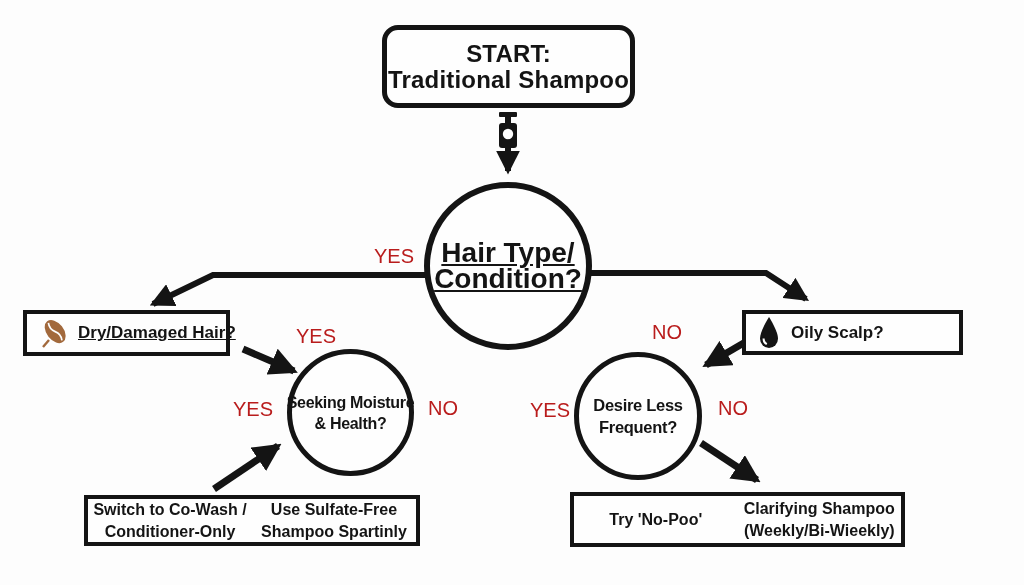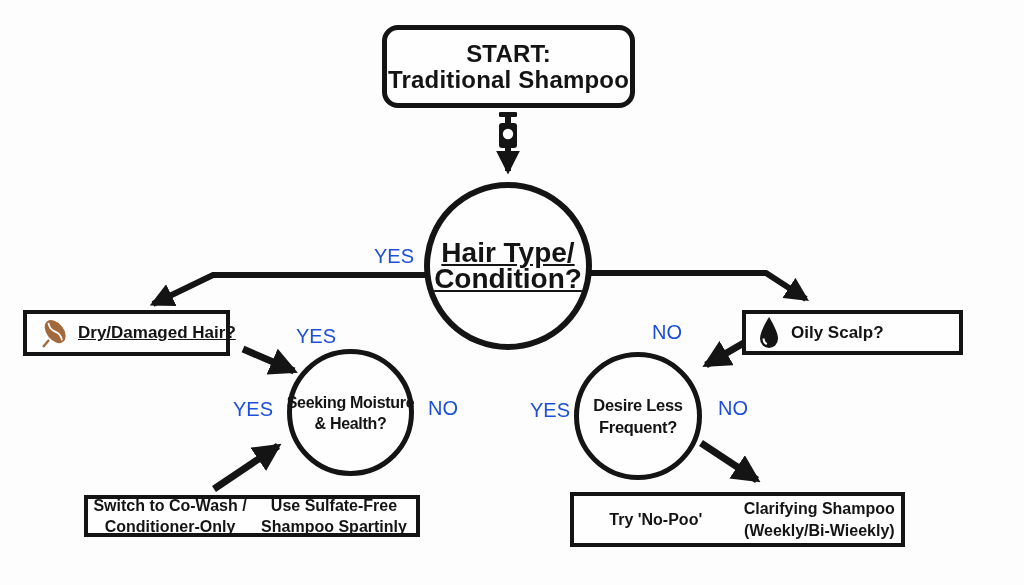--- a/index.html
+++ b/index.html
@@ -45,27 +45,27 @@
   }
   .dry-box{left:23px;top:310px;width:207px;height:46px;gap:8px;text-decoration:underline;}
   .oily-box{left:742px;top:310px;width:221px;height:45px;}
   .tag-box .lbl{white-space:nowrap;}
 
   .outcome-box{
     border:4px solid var(--ink,#141414);
     flex-direction:row;align-items:center;justify-content:space-around;
     font-size:16px;font-weight:600;line-height:21.5px;
   }
-  .outcome-left{left:84px;top:495px;width:336px;height:42px;}
+  .outcome-left{left:84px;top:495px;width:336px;height:51px;}
   .outcome-right{left:570px;top:492px;width:335px;height:55px;}
   .opt{flex:1 1 0;text-align:center;}
 
   .branch-label{
     position:absolute;transform:translate(-50%,-50%);
-    font-size:20px;font-weight:500;color:#1d4ed8;white-space:nowrap;
+    font-size:20px;font-weight:500;color:#b91c1c;white-space:nowrap;
   }
   .icon-svg{display:block;flex:0 0 auto;}
   .leaf-fill{fill:var(--leaf,#a2693c);}
   .leaf-stem{stroke:var(--leaf,#a2693c);}
   .ink-fill{fill:var(--ink,#141414);}
 </style>
 </head>
 <body>
 
 <div class="canvas" style="--ink: #141414; --background: #fdfdfd; --leaf: #a2693c;">

